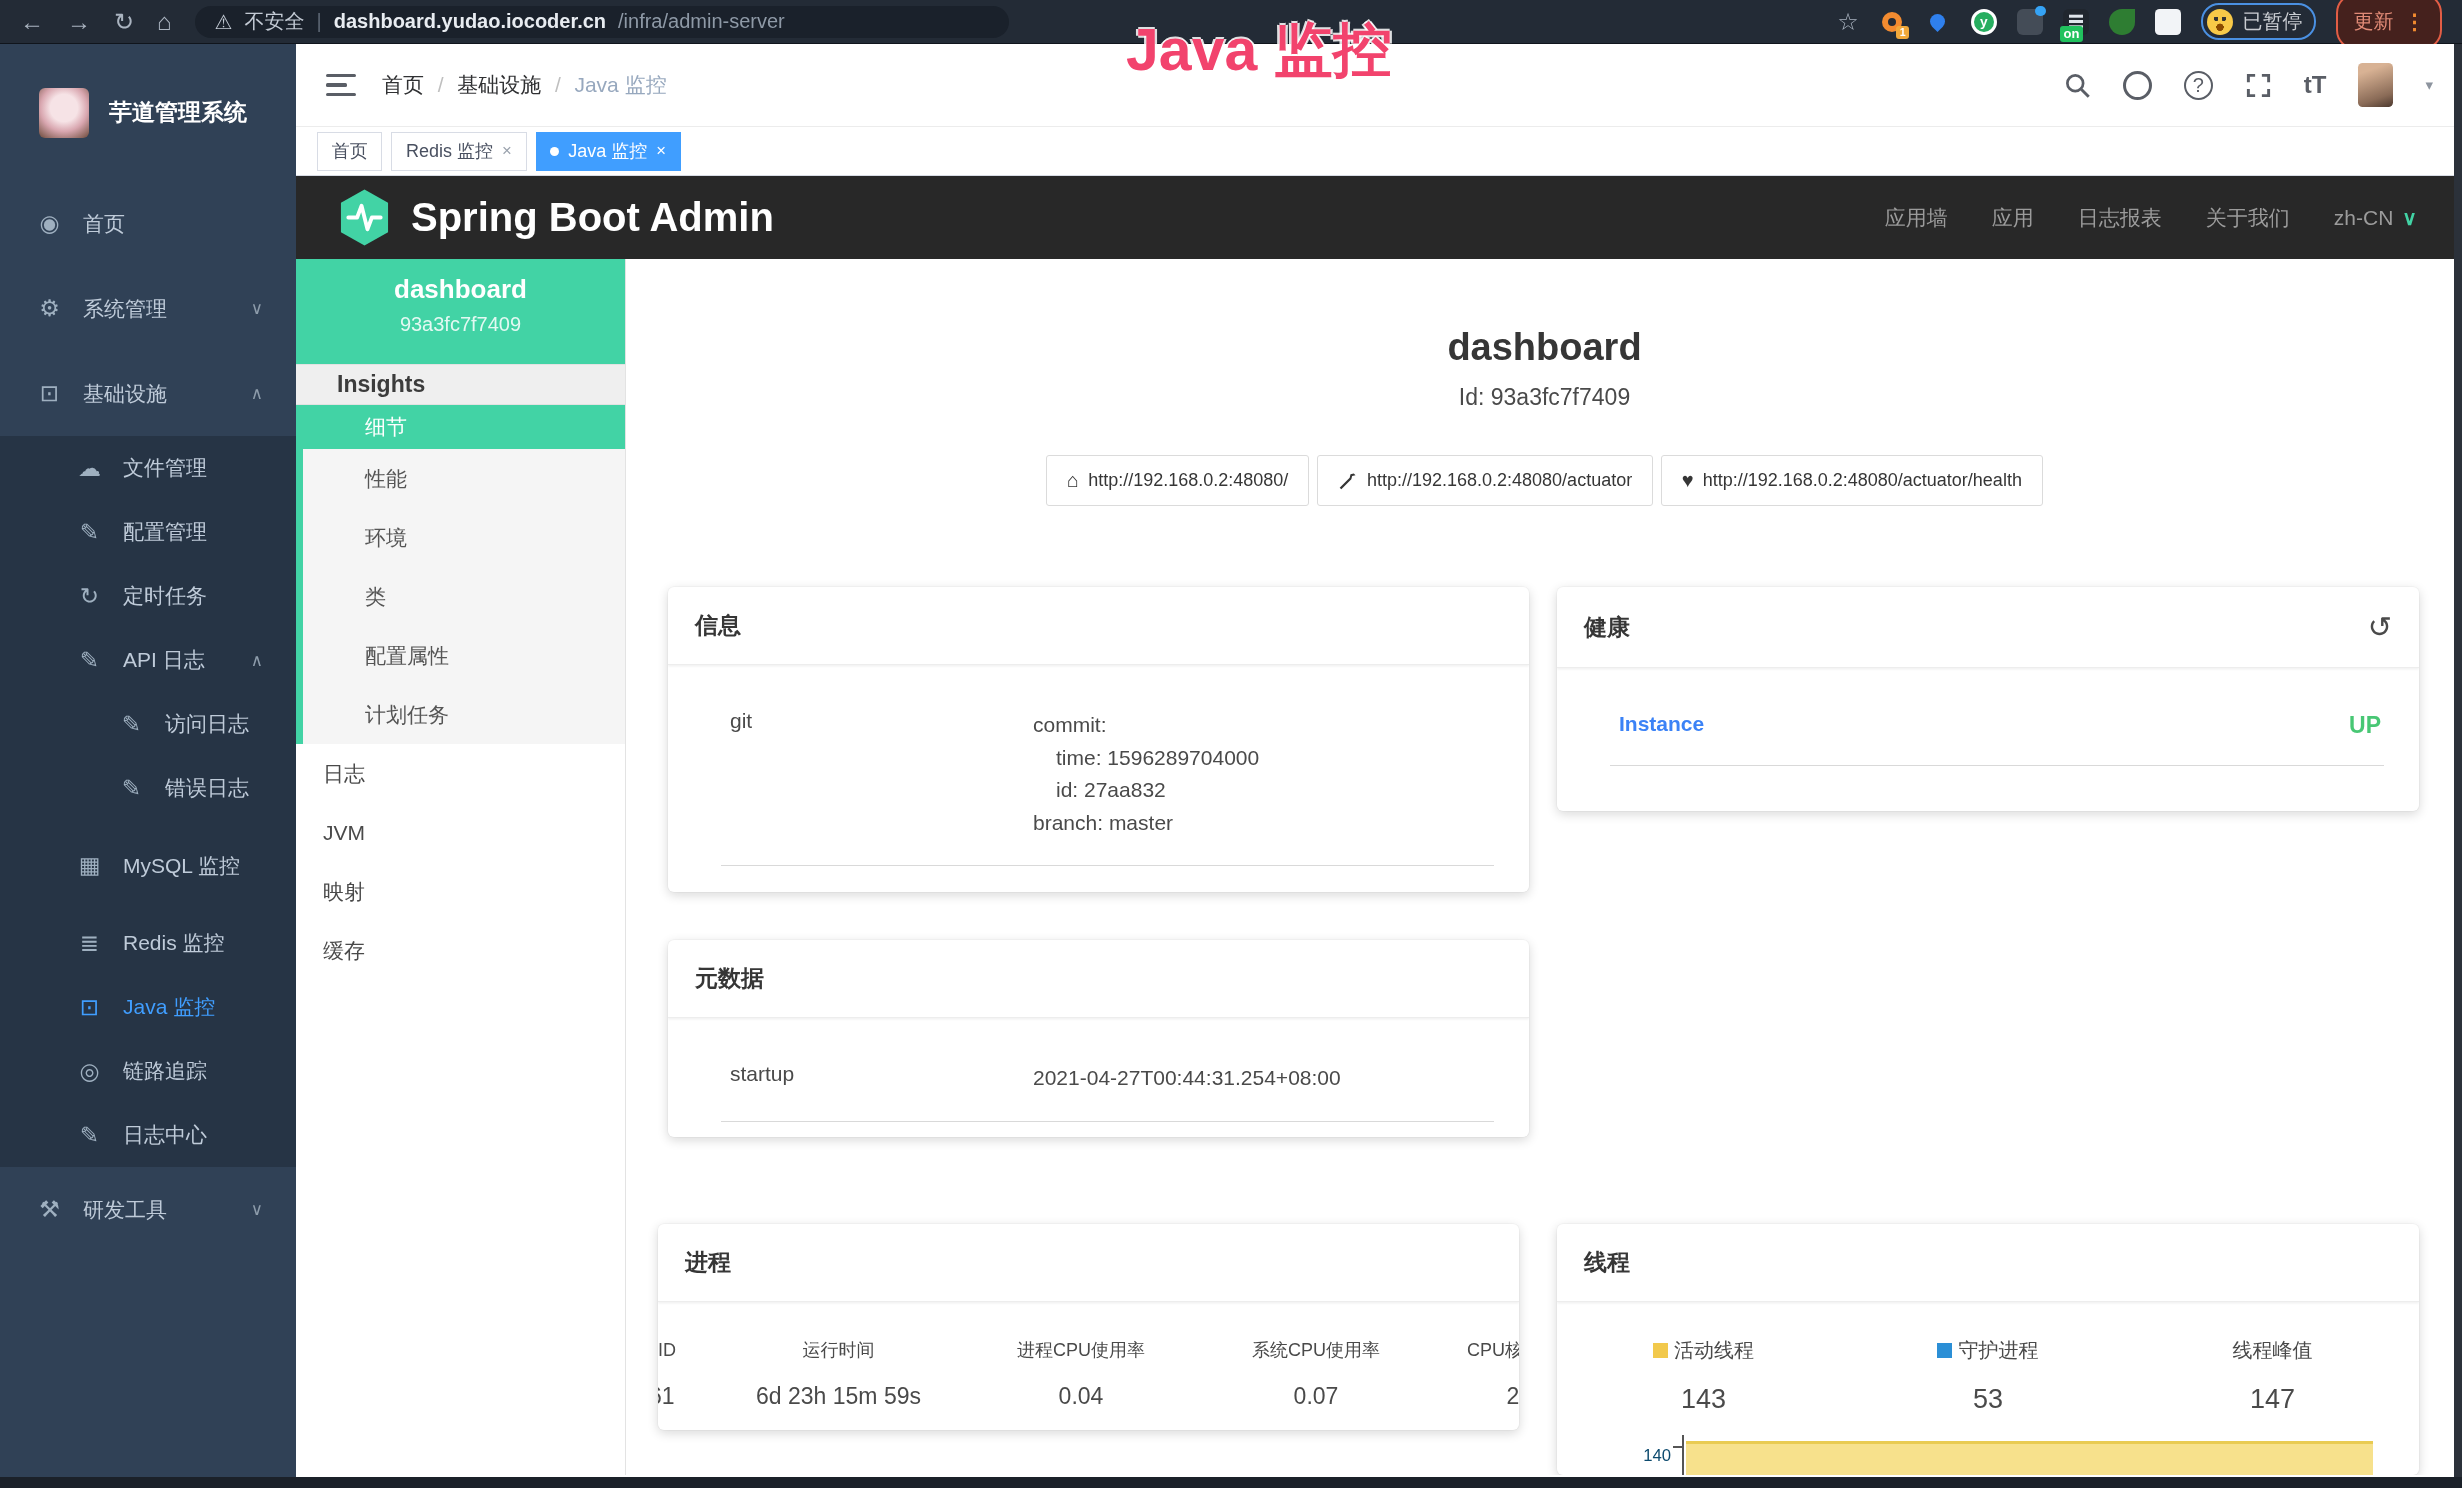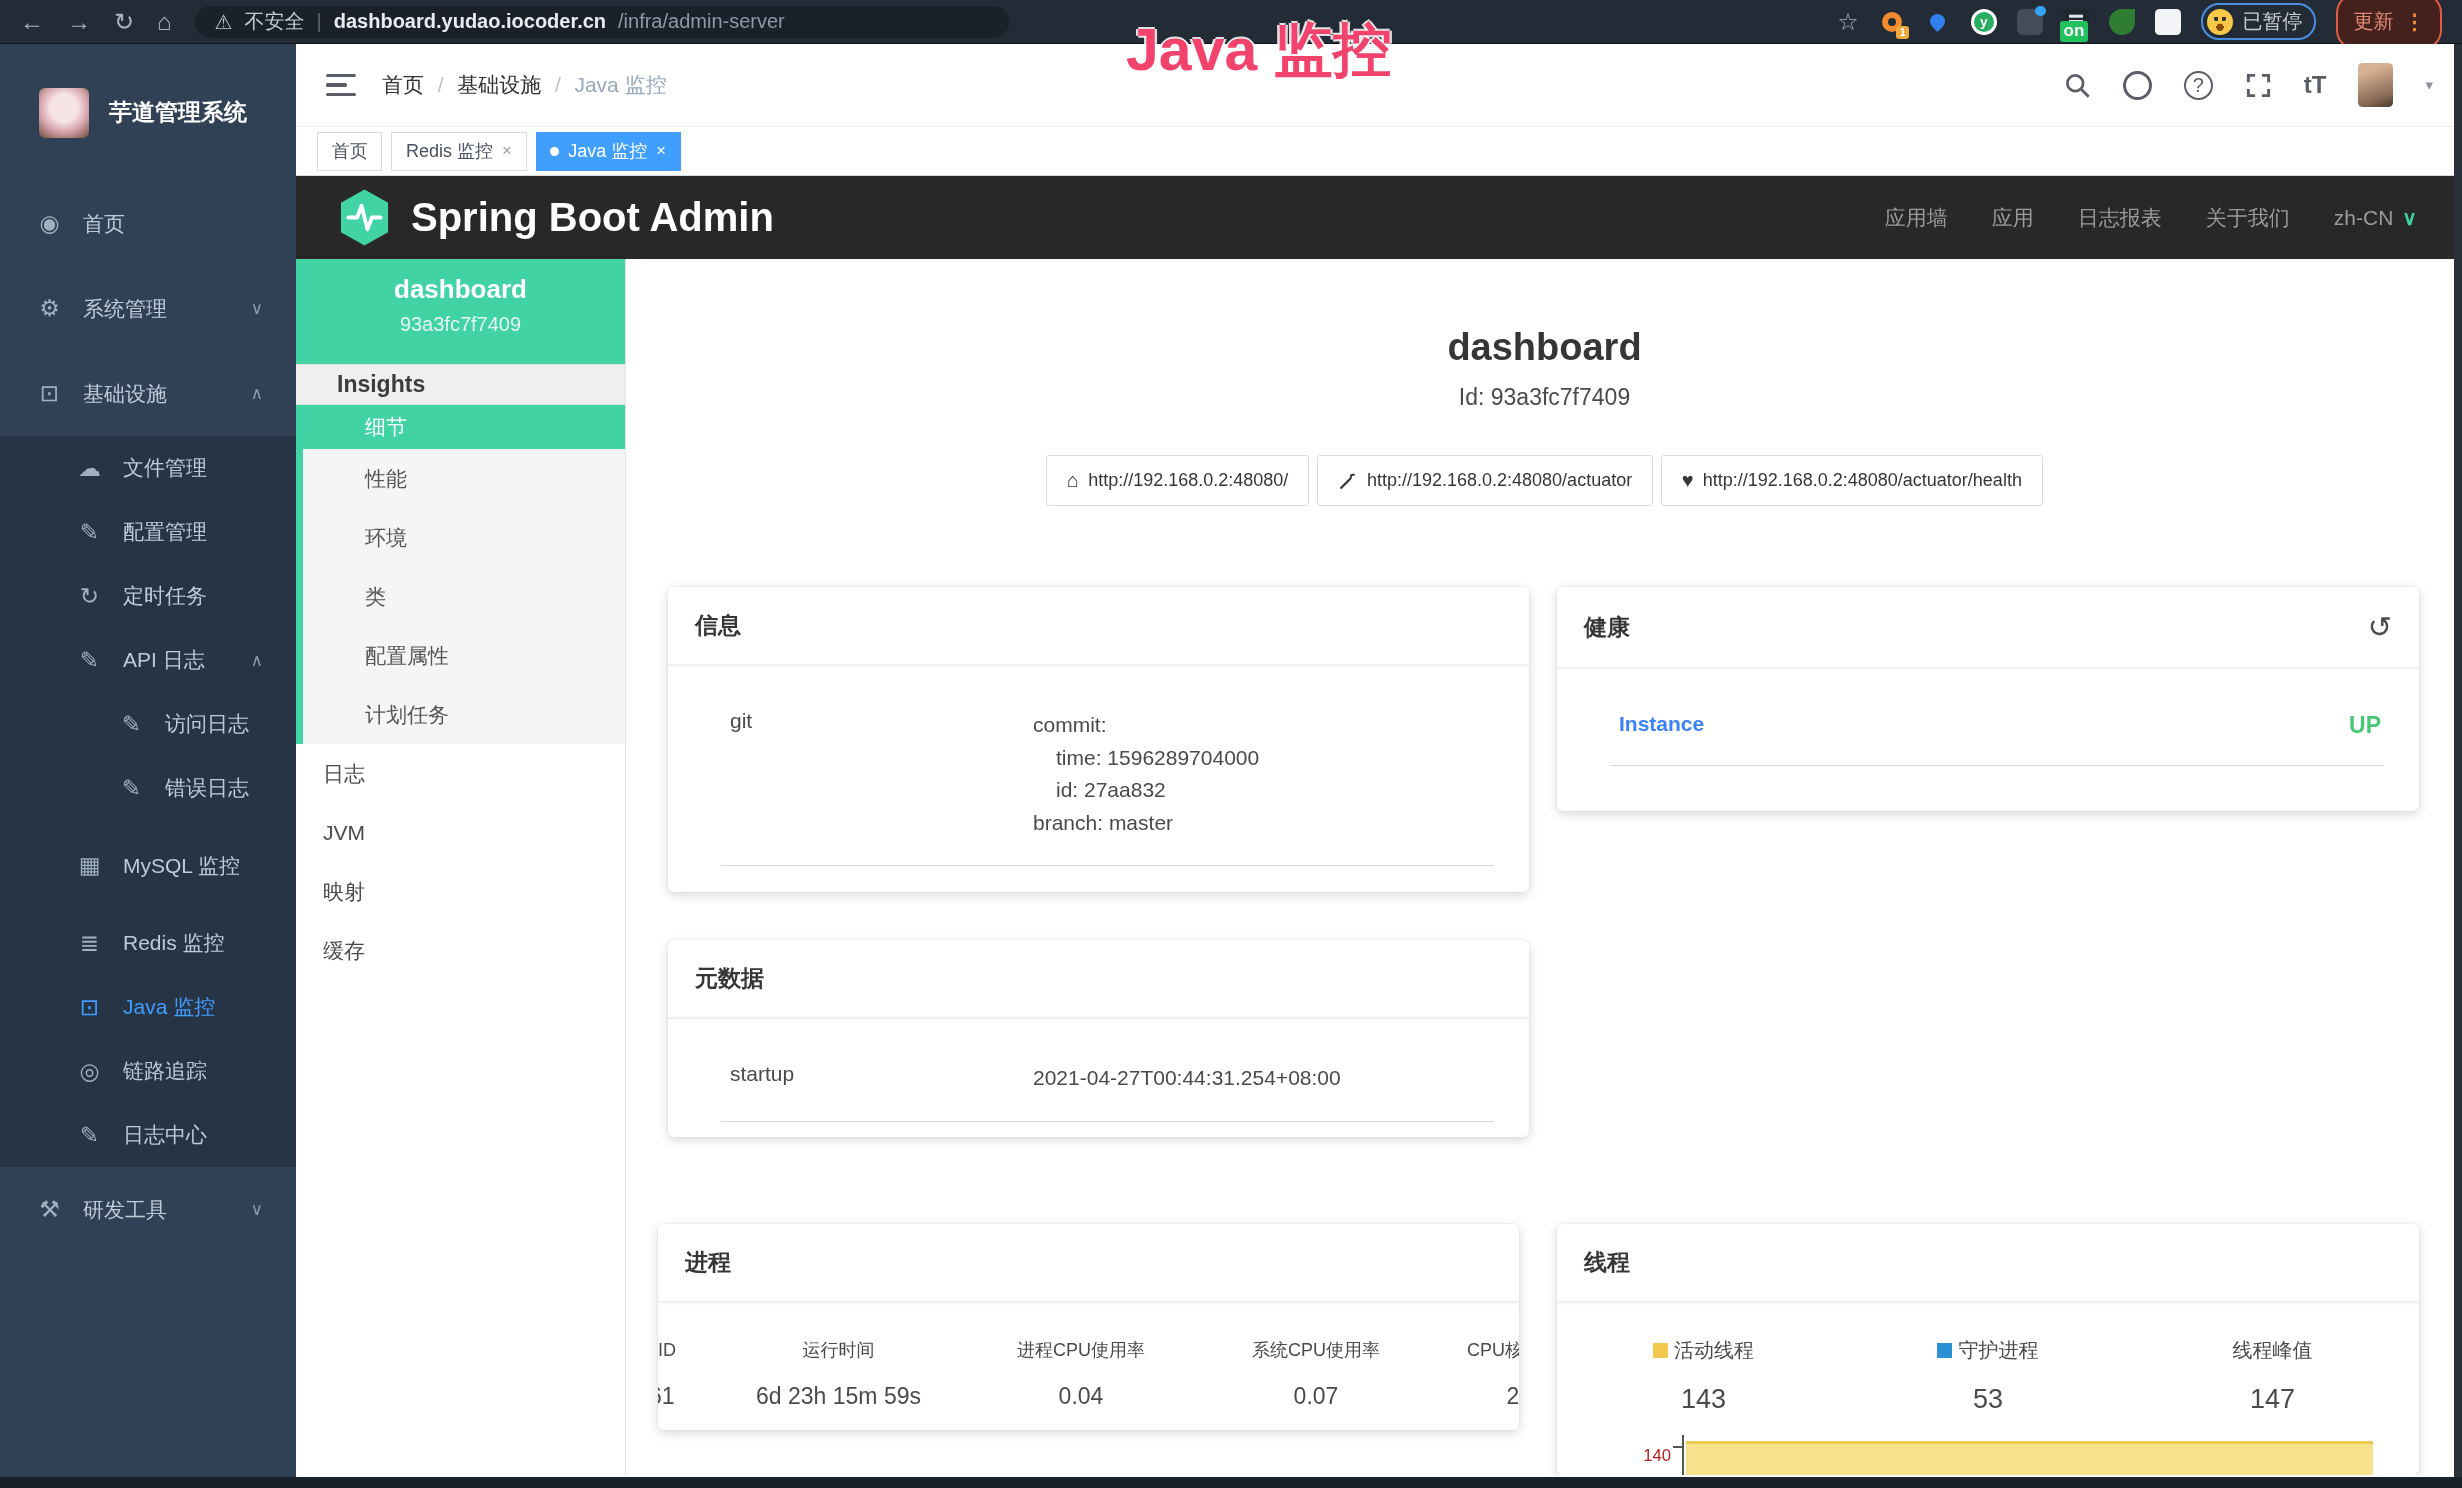--- a/index.html
+++ b/index.html
@@ -22,21 +22,21 @@
            align-items:center;justify-content:center;font-size:13.7px;font-weight:bold;color:#fff;}
   .ext-ring{width:20px;height:20px;border:6.8px solid #f28b30;border-radius:50%;box-sizing:border-box;}
   .ext-badge{position:absolute;right:-4.6px;bottom:-4.6px;background:#f2a93b;color:#fff;font-size:10.6px;
              border-radius:3px;padding:0.8px 3.8px;}
   .ext-pin{width:15px;height:15px;background:#2f80ed;border-radius:50% 50% 50% 0;transform:rotate(-45deg);}
   .ext-y{background:#27ae60;border-radius:50%;width:26px;height:26px;border:3px solid #fff;box-sizing:border-box;}
   .ext-grid{background:#444c57;}
   .grid-dot{position:absolute;right:-3px;top:-3px;width:10.6px;height:10.6px;border-radius:50%;background:#35a3f5;}
   .ext-lines{background:#20262e;}
   .lines-i{width:13.7px;height:2.3px;background:#dfe5eb;box-shadow:0 5.3px 0 #dfe5eb,0 -5.3px 0 #dfe5eb;}
-  .on-badge{position:absolute;left:-3px;bottom:-7.6px;background:#21c25e;color:#fff;font-size:17px;
+  .on-badge{position:absolute;left:-3px;bottom:-7.6px;background:#21c25e;color:#fff;font-size:13px;
             border-radius:3px;padding:0.8px 3.8px;font-weight:bold;}
   .ext-leaf{background:#2e7d32;border-radius:50% 0 50% 50%;}
   .ext-puzzle{background:#f2f4f7;border-radius:4.6px;}
   .paused-pill{display:flex;align-items:center;gap:9px;border:2.3px solid #4a90e2;border-radius:18px;
                padding:3px 12px 3px 4.6px;color:#c9ccd1;font-size:20px;}
   .emoji-face{width:26px;height:26px;border-radius:50%;
       background:radial-gradient(circle at 35% 38%,#333 9%,transparent 10%),
                  radial-gradient(circle at 65% 38%,#333 9%,transparent 10%),
                  radial-gradient(circle at 50% 70%,#8a4a00 16%,transparent 17%),#f7c948;}
   .update-btn{display:flex;align-items:center;gap:10.6px;border:2.3px solid #e25d45;border-radius:20px;
@@ -144,21 +144,21 @@
   .legend-grid{display:grid;grid-template-columns:34% 32% 34%;text-align:center;margin-top:35px;font-size:20px;color:#4a4a4a;}
   .legend-cell{display:flex;align-items:center;justify-content:center;gap:6px;}
   .sw{width:15px;height:15px;display:inline-block;}
   .legend-vals{display:grid;grid-template-columns:34% 32% 34%;text-align:center;margin-top:20px;font-size:27px;color:#4a4a4a;}
   .chart{position:relative;margin:20px 46px 0 46px;height:152px;}
   .chart-area{position:absolute;left:83px;right:0;top:6px;bottom:-7.6px;background:#f7e18c;border-top:3px solid #e9cb52;}
   .yaxis{position:absolute;left:79px;top:0;bottom:-7.6px;width:2.3px;background:#555;}
   .ytick{position:absolute;right:1638px;width:46px;text-align:right;font-size:16.7px;color:#555;}
   .tickmark{position:absolute;left:70px;width:9px;height:2.3px;background:#555;}
   .t140{top:10.6px;}
-  .ytick{position:absolute;left:15px;width:53px;text-align:right;font-size:16.7px;color:#b91c1c;}
+  .ytick{position:absolute;left:15px;width:53px;text-align:right;font-size:16.7px;color:#0c4a6e;}
 
   
   .annotation{position:absolute;left:1126px;top:10.6px;font-size:59px;font-weight:bold;color:#f2436d;
               text-shadow:0 2.3px 0 rgba(255,255,255,.85),0 -2.3px 0 rgba(255,255,255,.85),
                           2.3px 0 0 rgba(255,255,255,.85),-2.3px 0 0 rgba(255,255,255,.85);z-index:60;}
   .bottom-strip{position:absolute;left:0;bottom:0;width:2462px;height:12px;background:#1b2129;z-index:55;}
   .right-scroll{position:absolute;right:0;top:44px;width:7.6px;height:1433px;background:#2b313a;z-index:54;}
 </style>
 </head>
 <body>

